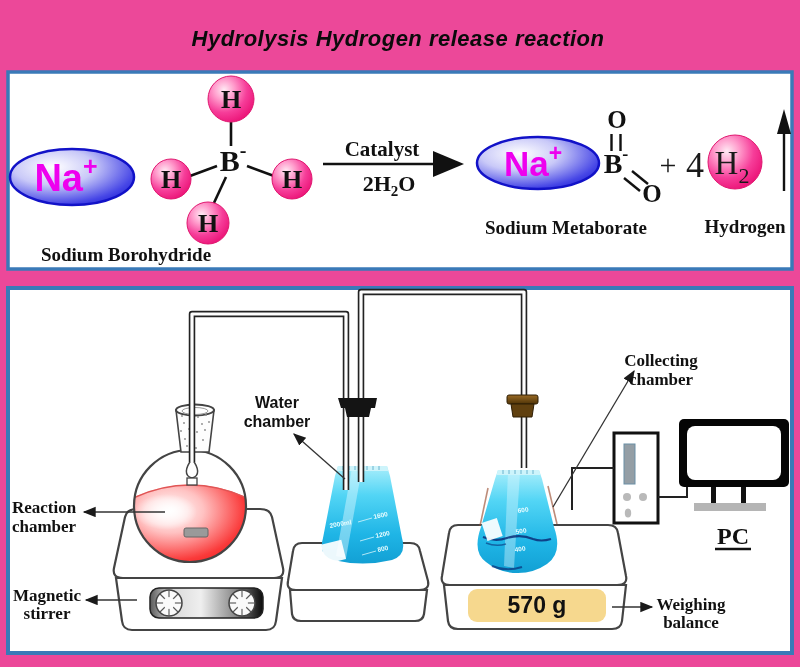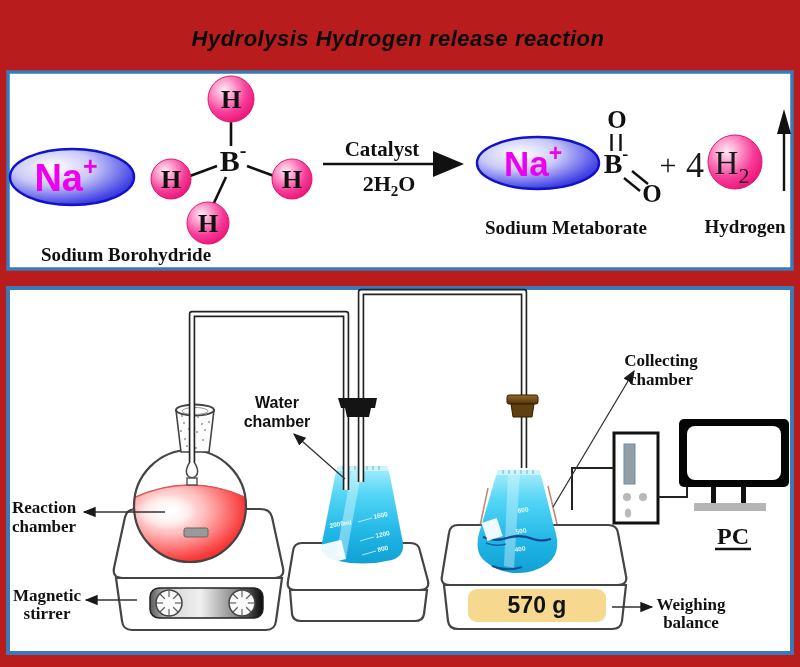--- a/index.html
+++ b/index.html
@@ -1,16 +1,16 @@
 <!DOCTYPE html>
 <html><head>
 <meta charset="utf-8">
 <style>
   html,body{margin:0;padding:0;background:#ffffff;}
-  .canvas{width:800px;height:667px;position:relative;background:#b91c1c;overflow:hidden;}
+  .canvas{width:800px;height:667px;position:relative;background:#ec4899;overflow:hidden;}
   svg{display:block;}
   text{user-select:none;}
   .t-title{font:italic 700 22px "Liberation Sans", sans-serif;fill:#0b0b0b;letter-spacing:.5px;}
   .t-serif-b{font-family:"Liberation Serif", serif;font-weight:700;fill:#111;}
   .t-serif{font-family:"Liberation Serif", serif;font-weight:400;fill:#1a1a1a;}
   .t-sans-b{font-family:"Liberation Sans", sans-serif;font-weight:700;fill:#111;}
   .grad{font-family:"Liberation Sans", sans-serif;font-weight:700;fill:#eafdff;}
 </style>
 </head>
 <body>

